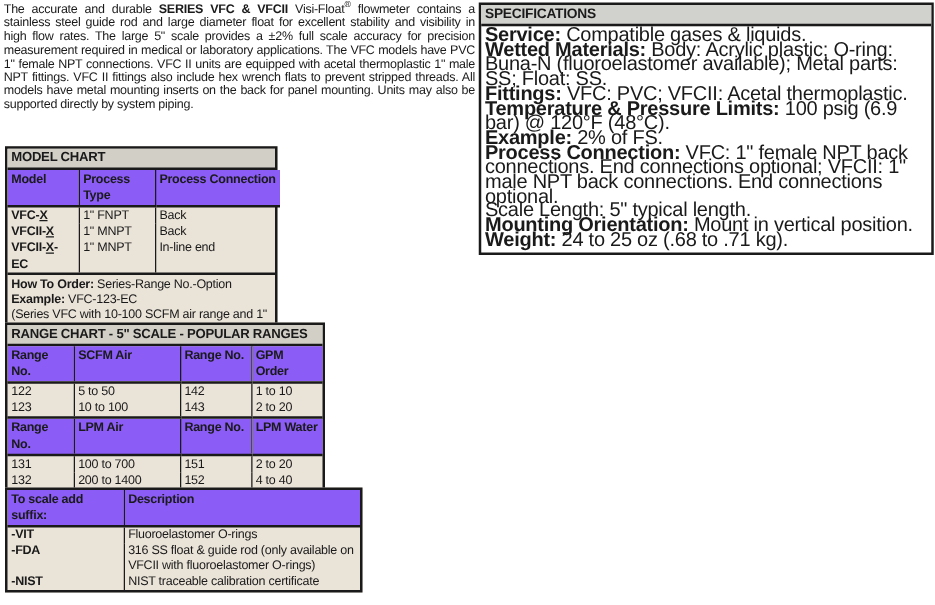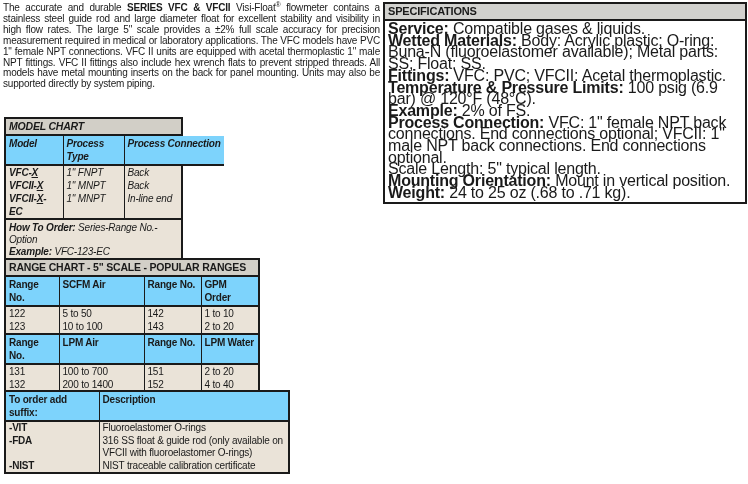--- a/index.html
+++ b/index.html
@@ -26,31 +26,31 @@
     background:#d2cfc7; border-bottom:2px solid #1a1a1a;
     font-weight:bold; font-size:10.5px; padding:1px 4px 2px 3px;
   }
   .tbl table { border-collapse:collapse; width:100%; table-layout:fixed; }
   .tbl th, .tbl td {
     border-left:1px solid #1a1a1a; padding:0 3px; vertical-align:top;
     text-align:left; font-size:10px; line-height:13px; overflow:hidden;
   }
   .tbl th:first-child, .tbl td:first-child { border-left:none; }
   .tbl tr.hdr th {
-    background:#7dd3fc; border-bottom:2px solid #1a1a1a;
+    background:#8b5cf6; border-bottom:2px solid #1a1a1a;
     font-weight:bold; padding-top:1px; padding-bottom:1px;
   }
   .tbl tr.hdr.mid th { border-top:2px solid #1a1a1a; }
   .tbl tr.data td { border-top:none; border-bottom:none; }
   .order-note {
     border-top:2px solid #1a1a1a; padding:2px 4px 3px 3px;
     font-size:10px; line-height:12px;
   }
   
-  #model-chart { left:4px; top:117px; width:179px;font-style:italic; }
+  #model-chart { left:4px; top:117px; width:218px; }
   
   #range-chart { left:4px; top:258px; width:256px; }
   
   #options { left:4px; top:390px; width:286px; }
   #options td { line-height:12.6px; }
   
   #specs {
     position:absolute; left:383px; top:2px; width:364px;
     border:2px solid #1a1a1a; box-sizing:border-box; background:#ffffff;
   }
@@ -178,21 +178,21 @@
   </div>
 
   <div class="tbl" id="options">
     <table>
       <colgroup>
           <col style="width:93px">
           <col style="width:189px">
         </colgroup>
       <tbody>
           <tr class="hdr">
-        <th>To order add suffix:</th>
+        <th>To scale add suffix:</th>
         <th>Description</th>
       </tr>
       <tr class="data">
         <td class="b">-VIT</td>
         <td>Fluoroelastomer O-rings</td>
       </tr>
       <tr class="data">
         <td class="b">-FDA</td>
         <td>316 SS float &amp; guide rod (only available on VFCII with fluoroelastomer O-rings)</td>
       </tr>

